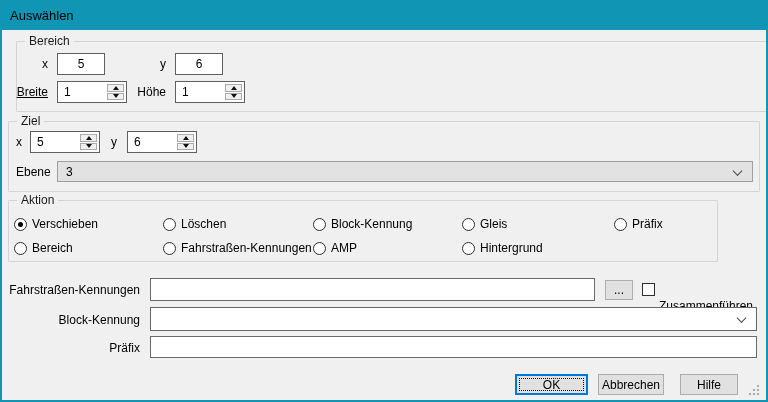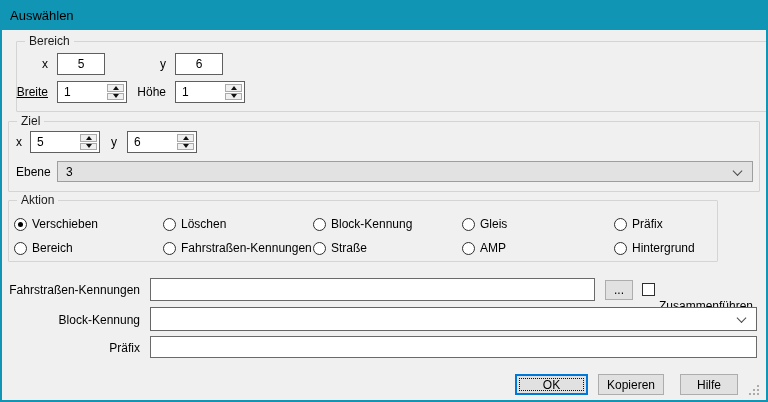--- a/index.html
+++ b/index.html
@@ -199,24 +199,20 @@
     <div class="radiocell">
       <span class="radio"></span>
       <span class="rlabel">Bereich</span>
     </div>
     <div class="radiocell">
       <span class="radio"></span>
       <span class="rlabel">Fahrstraßen-Kennungen</span>
     </div>
     <div class="radiocell">
       <span class="radio"></span>
-      <span class="rlabel">Straße</span>
-    </div>
-    <div class="radiocell">
-      <span class="radio"></span>
       <span class="rlabel">AMP</span>
     </div>
     <div class="radiocell">
       <span class="radio"></span>
       <span class="rlabel">Hintergrund</span>
     </div>
   </div>
 
   <div class="lbl r" style="left:8px; top:282px; width:132px;">Fahrstraßen-Kennungen</div>
   <div class="tb pad" style="left:150px; top:278px; width:445px; height:23px; border-color:#6a6a6a;">
@@ -236,21 +232,21 @@
 
   <div class="lbl r" style="left:8px; top:340px; width:132px;">Präfix</div>
   <div class="tb pad" style="left:150px; top:336px; width:607px; height:22px; border-color:#6a6a6a;">
     <span></span>
   </div>
 
   <div class="btn focused" style="left:515px; top:374px; width:73px; height:21px;">
     <span>OK</span>
   </div>
   <div class="btn" style="left:598px; top:374px; width:66px; height:21px;">
-    <span>Kopieren</span>
+    <span>Abbrechen</span>
   </div>
   <div class="btn" style="left:680px; top:374px; width:58px; height:21px;">
     <span>Hilfe</span>
   </div>
 
   <div class="grip"></div>
   <div class="frame"></div>
 </div>
 
 </body></html>

